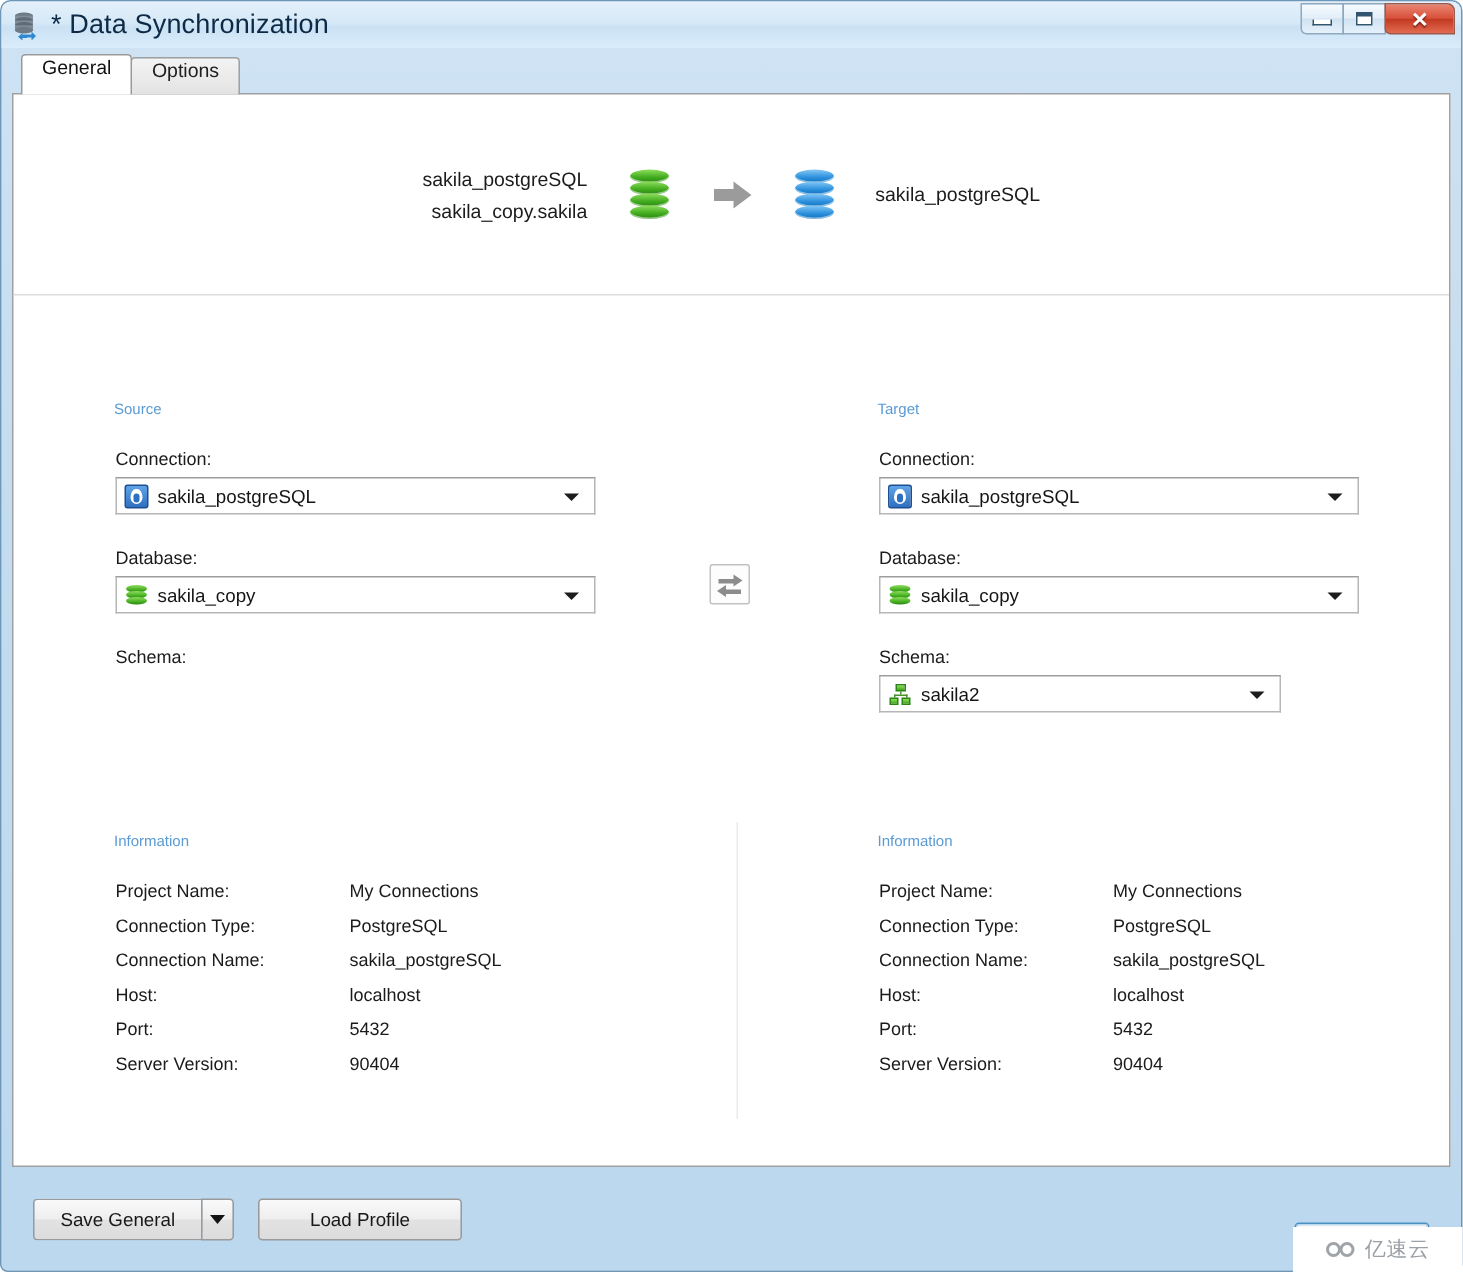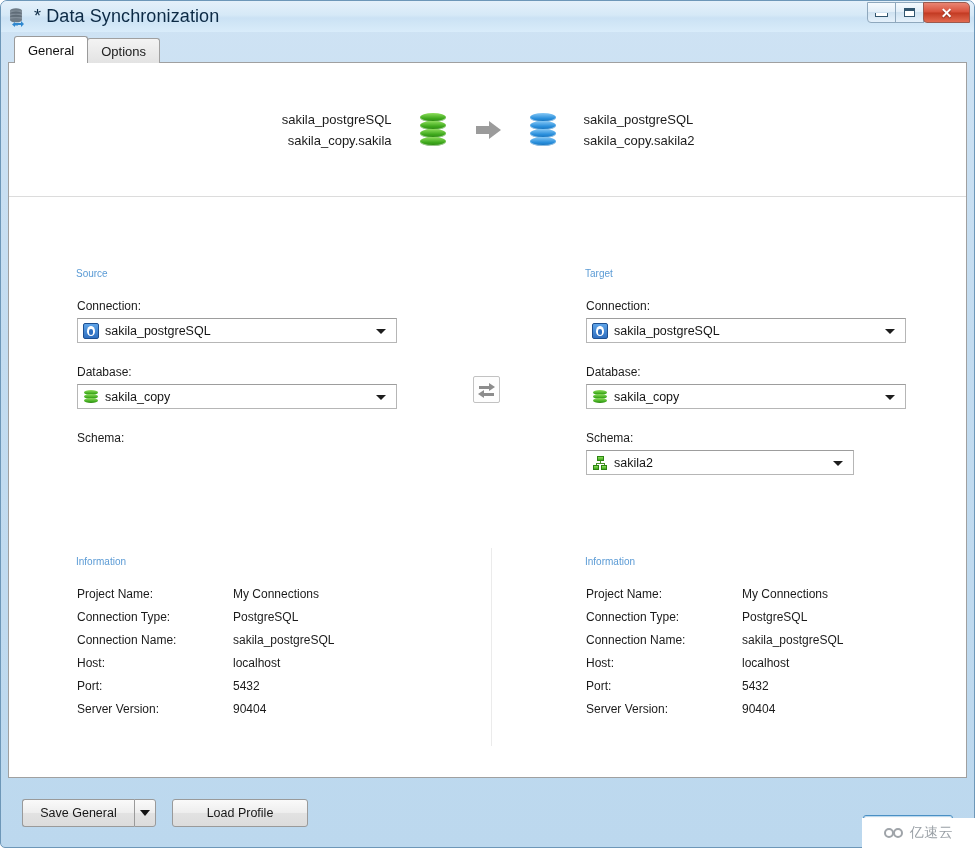--- a/index.html
+++ b/index.html
@@ -119,21 +119,20 @@
     height: 27px;
     display: flex;
     align-items: flex-end;
     z-index: 3;
   }
   .tab {
     height: 25px;
     box-sizing: border-box;
     padding: 0 13px;
     display: flex;
-    align-items: center;
     font-size: 13px;
     color: #202020;
     border: 1px solid #a0a0a0;
     border-bottom: none;
     border-radius: 3px 3px 0 0;
     background: linear-gradient(to bottom, #f3f3f3 0%, #e3e3e3 100%);
     margin-right: -1px;
   }
   .tab.active {
     background: #ffffff;
@@ -511,21 +510,20 @@
         <div class="sum-gap-c"></div>
         <div class="db-icon db-blue">
           <div class="ring r1"></div>
             <div class="ring r2"></div>
           <div class="ring r3"></div>
             <div class="ring r4"></div>
         </div>
         <div class="sum-gap-a"></div>
         <div class="sum-text right">
           <div>sakila_postgreSQL</div>
-          <div>sakila_copy.sakila2</div>
         </div>
       </div>
 
       <div class="section-title" style="left:67px; top:205px;">Source</div>
 
       <div class="field-label" style="left:68px; top:236px;">Connection:</div>
       <div class="combo" style="left:68px; top:255px; width:320px;">
         <span class="ico ico-pg"></span>
         <span class="ctext">sakila_postgreSQL</span>
         <span class="carrow"></span>

